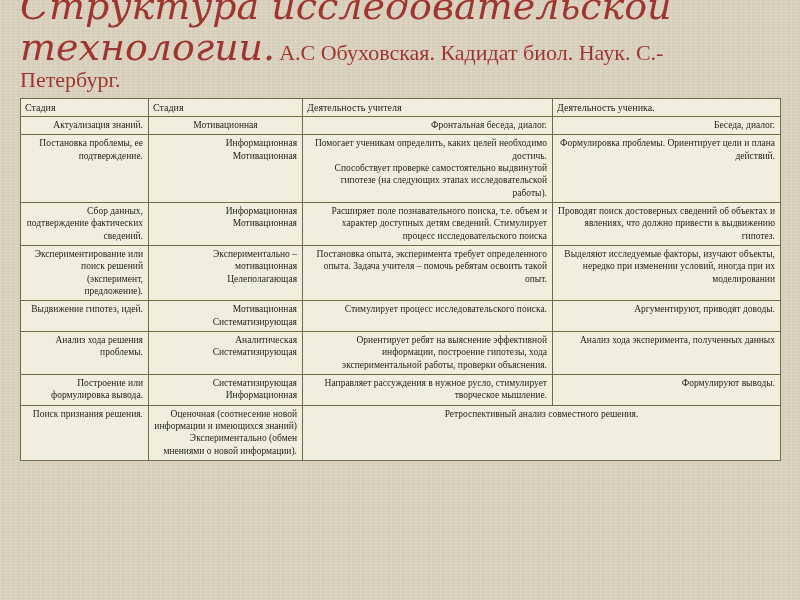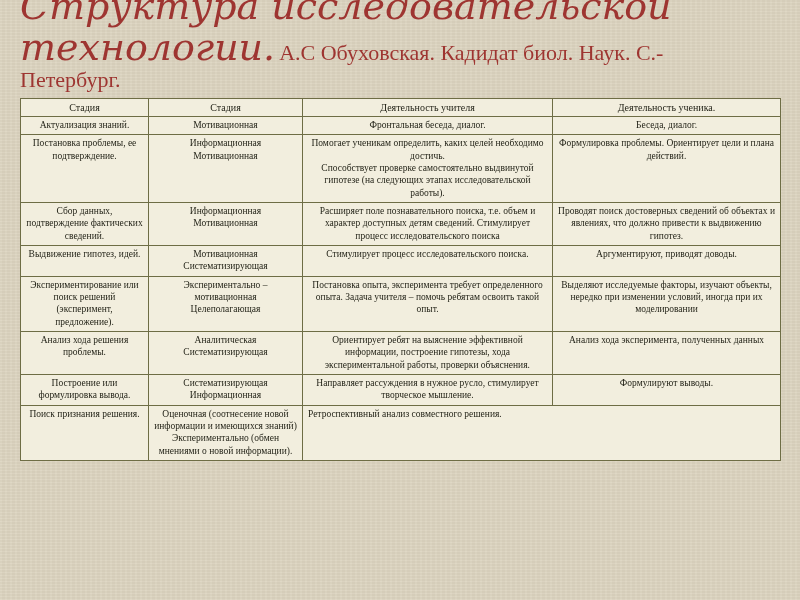--- a/index.html
+++ b/index.html
@@ -44,26 +44,26 @@
     background: var(--cell_bg, #f2eede);
   }
   table.structure th,
   table.structure td {
     border: 1px solid var(--table_border, #6e6d45);
     padding: 2px 5px 3px 5px;
     font-size: 9.5px;
     line-height: 1.3;
     color: var(--text, #1f1f14);
     vertical-align: top;
-    text-align: center;
+    text-align: right;
     white-space: pre-line;
     word-wrap: break-word;
   }
   table.structure th {
-    text-align: center;
+    text-align: left;
     font-weight: normal;
     font-size: 10px;
     padding: 2px 4px;
   }
 </style>
 </head>
 <body>
 
 <div class="slide">
   <div class="title">
@@ -84,66 +84,66 @@
           <th>Стадия</th>
           <th>Деятельность учителя</th>
           <th>Деятельность ученика.</th>
         </tr>
     </thead>
     <tbody>
         <tr>
           <td>Актуализация знаний.</td>
           <td style="text-align: center;">Мотивационная</td>
           <td style="">Фронтальная беседа, диалог.</td>
-          <td style="text-align: center;">Беседа, диалог.</td>
+          <td style="text-align: right;">Беседа, диалог.</td>
         </tr>
         <tr>
           <td>Постановка проблемы, ее подтверждение.</td>
           <td>Информационная
 Мотивационная</td>
           <td>Помогает ученикам определить, каких целей необходимо достичь.
 Способствует проверке самостоятельно выдвинутой гипотезе (на следующих этапах исследовательской работы).</td>
           <td>Формулировка проблемы. Ориентирует цели и плана действий.</td>
         </tr>
         <tr>
           <td>Сбор данных, подтверждение фактических сведений.</td>
           <td>Информационная
 Мотивационная</td>
           <td>Расширяет поле познавательного поиска, т.е. объем и характер доступных детям сведений. Стимулирует процесс исследовательского поиска</td>
           <td>Проводят поиск достоверных сведений об объектах и явлениях, что должно привести к выдвижению гипотез.</td>
         </tr>
         <tr>
+          <td>Экспериментирование или поиск решений (эксперимент, предложение).</td>
+          <td>Экспериментально – мотивационная
+Целеполагающая</td>
+          <td>Постановка опыта, эксперимента требует определенного опыта. Задача учителя – помочь ребятам освоить такой опыт.</td>
+          <td>Выделяют исследуемые факторы, изучают объекты, нередко при изменении условий, иногда при их моделировании</td>
+        </tr>
+        <tr>
           <td>Выдвижение гипотез, идей.</td>
           <td>Мотивационная
 Систематизирующая</td>
           <td>Стимулирует процесс исследовательского поиска.</td>
           <td>Аргументируют, приводят доводы.</td>
-        </tr>
-        <tr>
-          <td>Экспериментирование или поиск решений (эксперимент, предложение).</td>
-          <td>Экспериментально – мотивационная
-Целеполагающая</td>
-          <td>Постановка опыта, эксперимента требует определенного опыта. Задача учителя – помочь ребятам освоить такой опыт.</td>
-          <td>Выделяют исследуемые факторы, изучают объекты, нередко при изменении условий, иногда при их моделировании</td>
         </tr>
         <tr>
           <td>Анализ хода решения проблемы.</td>
           <td>Аналитическая
 Систематизирующая</td>
           <td>Ориентирует ребят на выяснение эффективной информации, построение гипотезы, хода экспериментальной работы, проверки объяснения.</td>
           <td>Анализ хода эксперимента, полученных данных</td>
         </tr>
         <tr>
           <td>Построение или формулировка вывода.</td>
           <td>Систематизирующая
 Информационная</td>
           <td>Направляет рассуждения в нужное русло, стимулирует творческое мышление.</td>
           <td>Формулируют выводы.</td>
         </tr>
         <tr>
           <td>Поиск признания решения.</td>
           <td>Оценочная (соотнесение новой информации и имеющихся знаний)
 Экспериментально (обмен мнениями о новой информации).</td>
-          <td colspan="2" style="text-align: left; margin-top: 39px;">Ретроспективный анализ совместного решения.</td>
+          <td colspan="2" style="text-align: center; margin-top: 39px;">Ретроспективный анализ совместного решения.</td>
         </tr>
       </tbody>
   </table>
 </div>
 
 </body></html>

